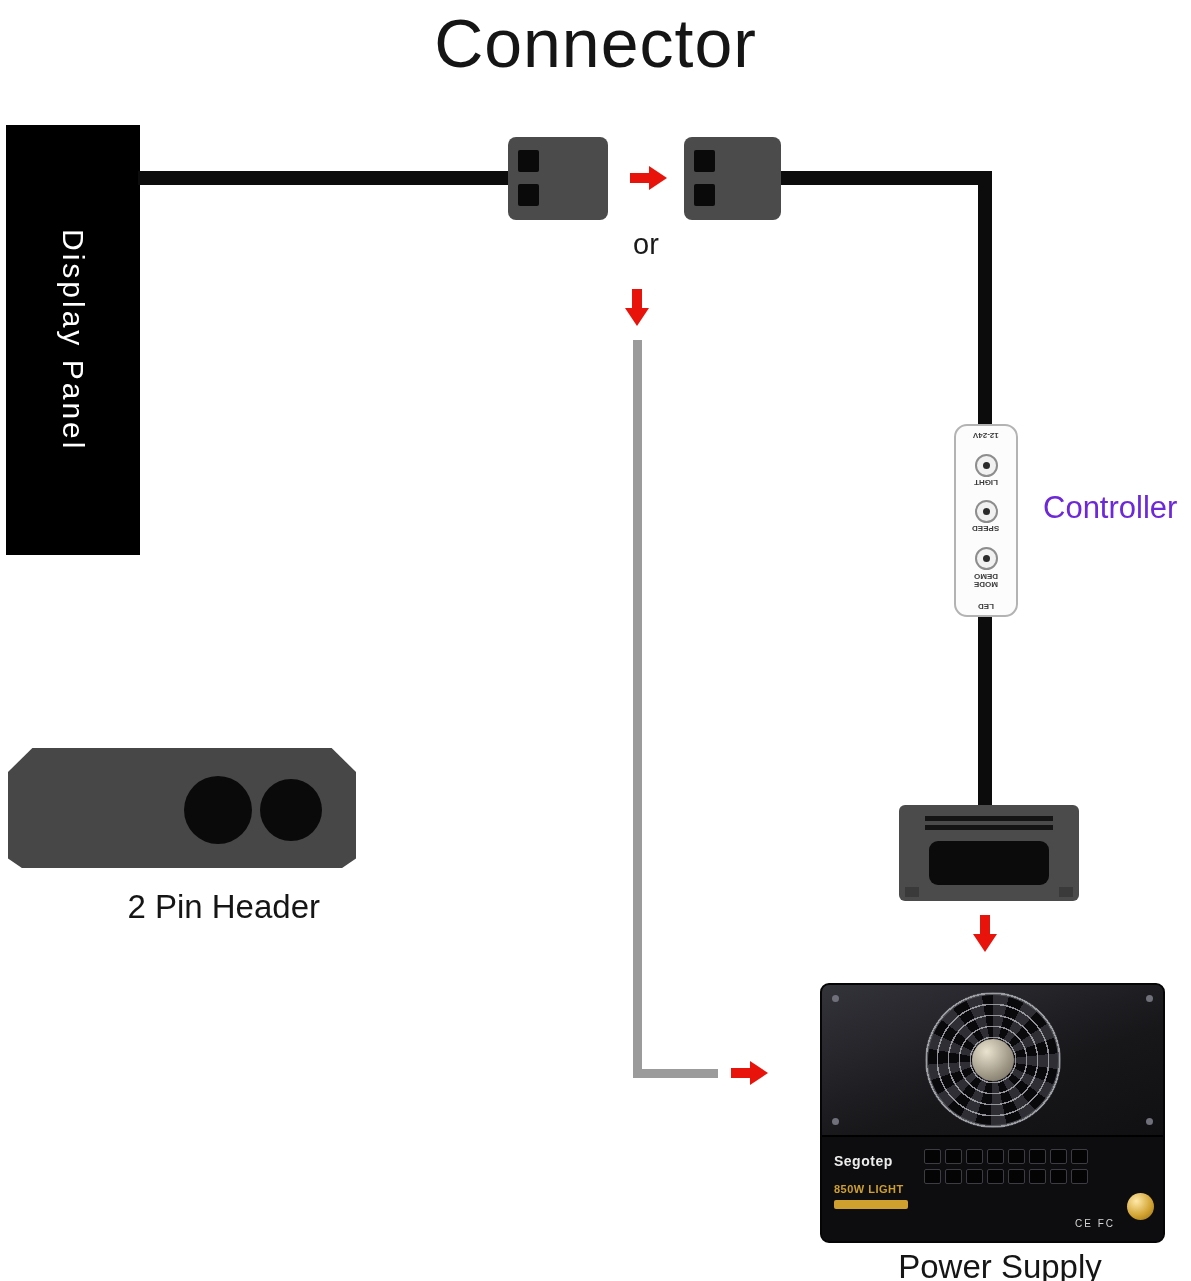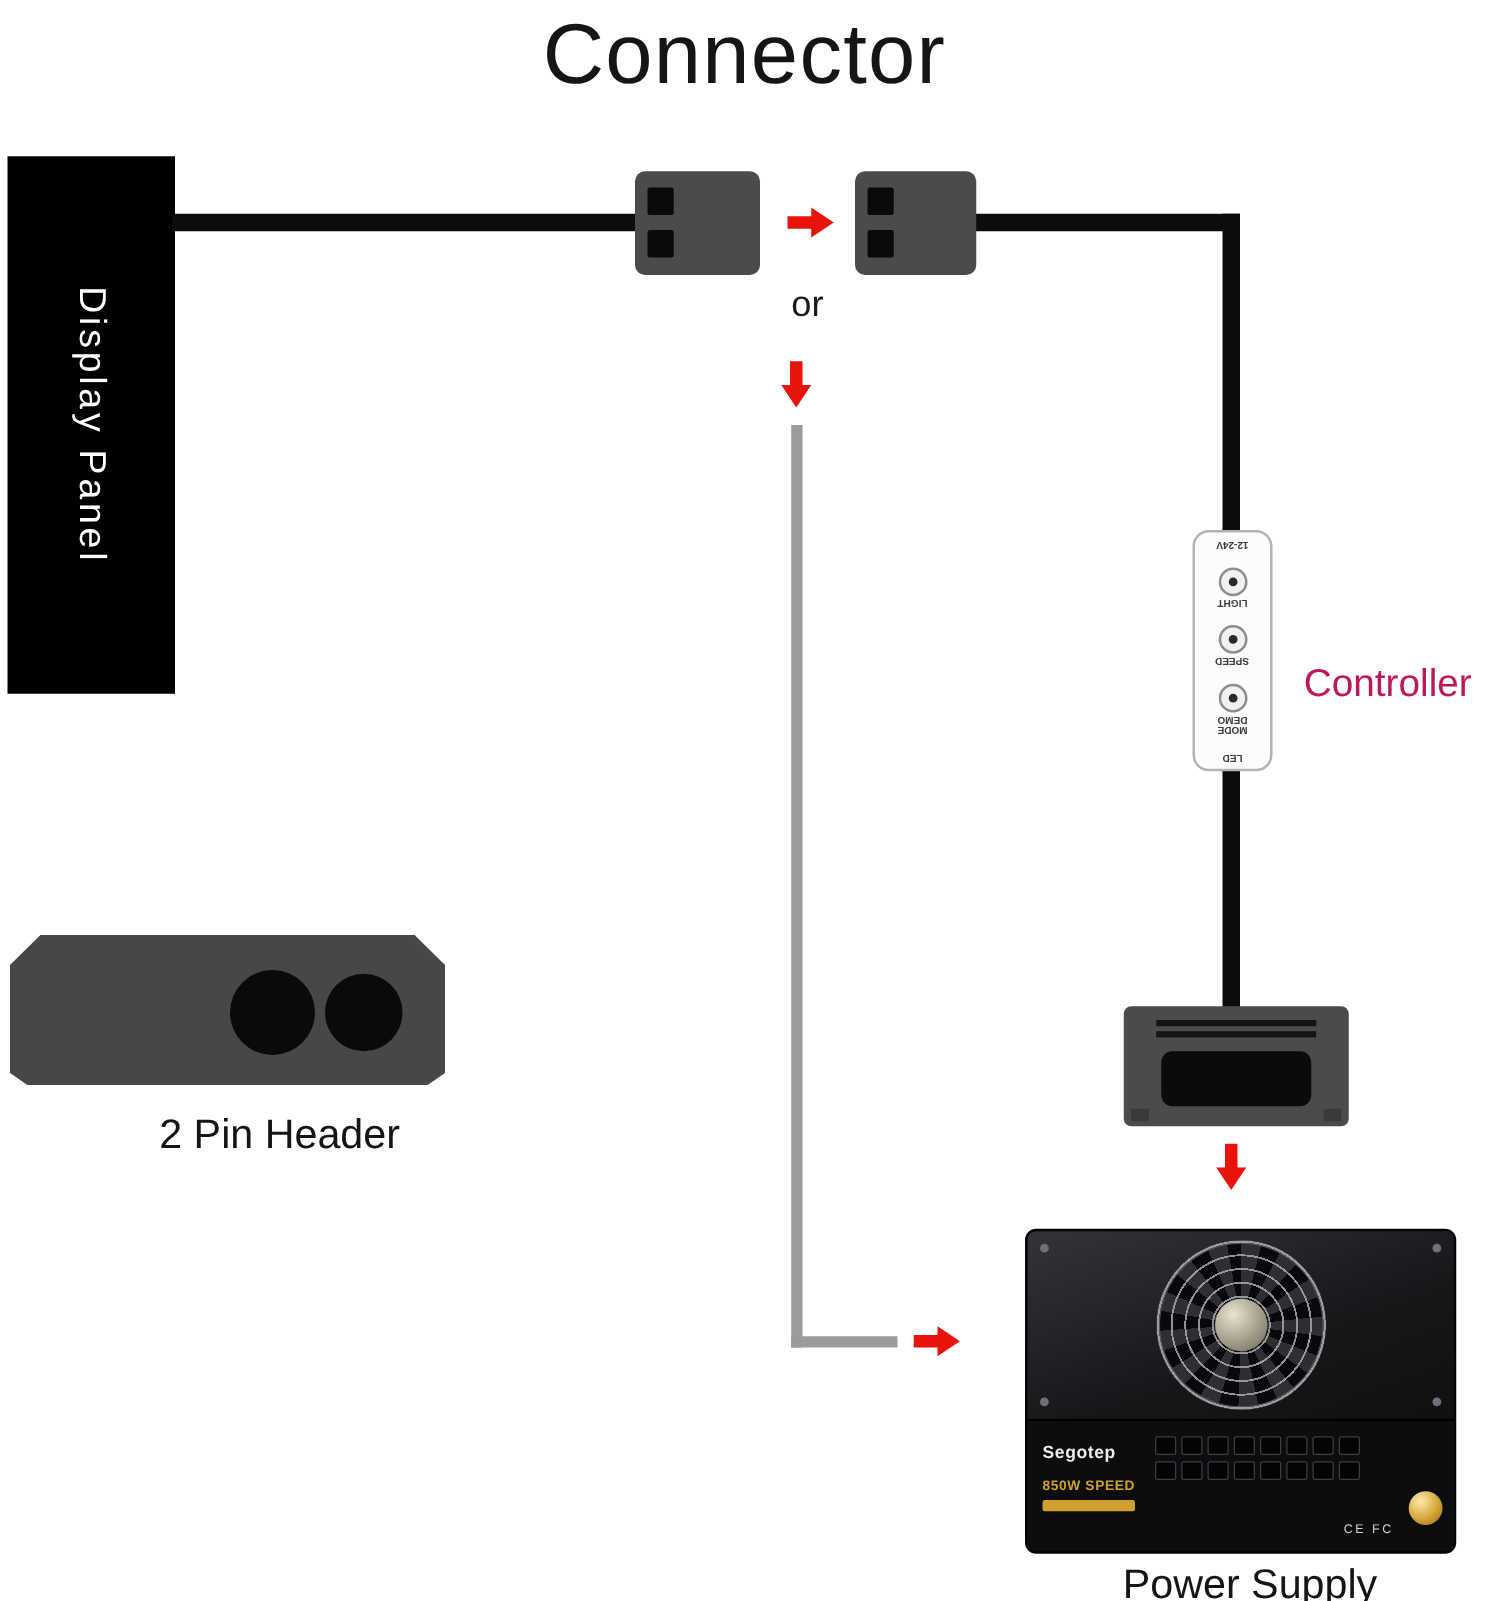--- a/index.html
+++ b/index.html
@@ -55,21 +55,21 @@
   #gray-v{left:633px;top:340px;width:9px;height:738px;}
   #gray-h{left:633px;top:1069px;width:85px;height:9px;}
 
   
   #controller{left:954px;top:424px;width:64px;height:193px;background:#fcfcfc;border:2px solid #b3b3b3;border-radius:13px;
     box-sizing:border-box;display:flex;flex-direction:column;align-items:center;justify-content:space-between;padding:5px 0;}
   .ctrl-txt{transform:rotate(180deg);font-size:8px;color:#3c3c3c;text-align:center;line-height:1.05;font-weight:bold;}
   .ctrl-group{display:flex;flex-direction:column;align-items:center;gap:1px;}
   .ctrl-btn{width:23px;height:23px;border-radius:50%;border:2px solid #8d8d8d;background:#f1f1f1;position:relative;box-sizing:border-box;}
   .ctrl-btn::after{content:"";position:absolute;left:50%;top:50%;width:7px;height:7px;margin:-3.5px 0 0 -3.5px;border-radius:50%;background:#2a2a2a;}
-  #controller-label{left:1043px;top:490px;font-size:31px;color:#be185d;margin-top:39px;}
+  #controller-label{left:1043px;top:490px;font-size:31px;color:#6d28d9;}
 
   
   #sata{left:899px;top:805px;width:180px;height:96px;background:var(--conn);border-radius:6px;}
   .sata-ridge{position:absolute;left:26px;width:128px;height:5px;background:#141414;}
   .sata-ridge.r1{top:11px;} .sata-ridge.r2{top:20px;}
   .sata-socket{position:absolute;left:30px;top:36px;width:120px;height:44px;background:#0b0b0b;border-radius:9px;}
   .sata-tab{position:absolute;bottom:4px;width:14px;height:10px;background:#3a3a3a;}
   .sata-tab.t1{left:6px;} .sata-tab.t2{right:6px;}
 
   
@@ -189,21 +189,21 @@
         <span class="screw s2"></span>
         <span class="screw s3"></span>
         <span class="screw s4"></span>
         <div class="fan">
           <div class="fan-rings"></div>
           <div class="fan-hub"></div>
         </div>
       </div>
       <div class="psu-front">
         <span class="psu-brand">Segotep</span>
-        <span class="psu-model">850W SPEED</span>
+        <span class="psu-model">850W LIGHT</span>
         <span class="psu-model-bar"></span>
         <div class="sock-grid">
           <i class="sock"></i>
             <i class="sock"></i>
             <i class="sock"></i>
             <i class="sock"></i>
             <i class="sock"></i>
             <i class="sock"></i>
             <i class="sock"></i>
             <i class="sock"></i>

